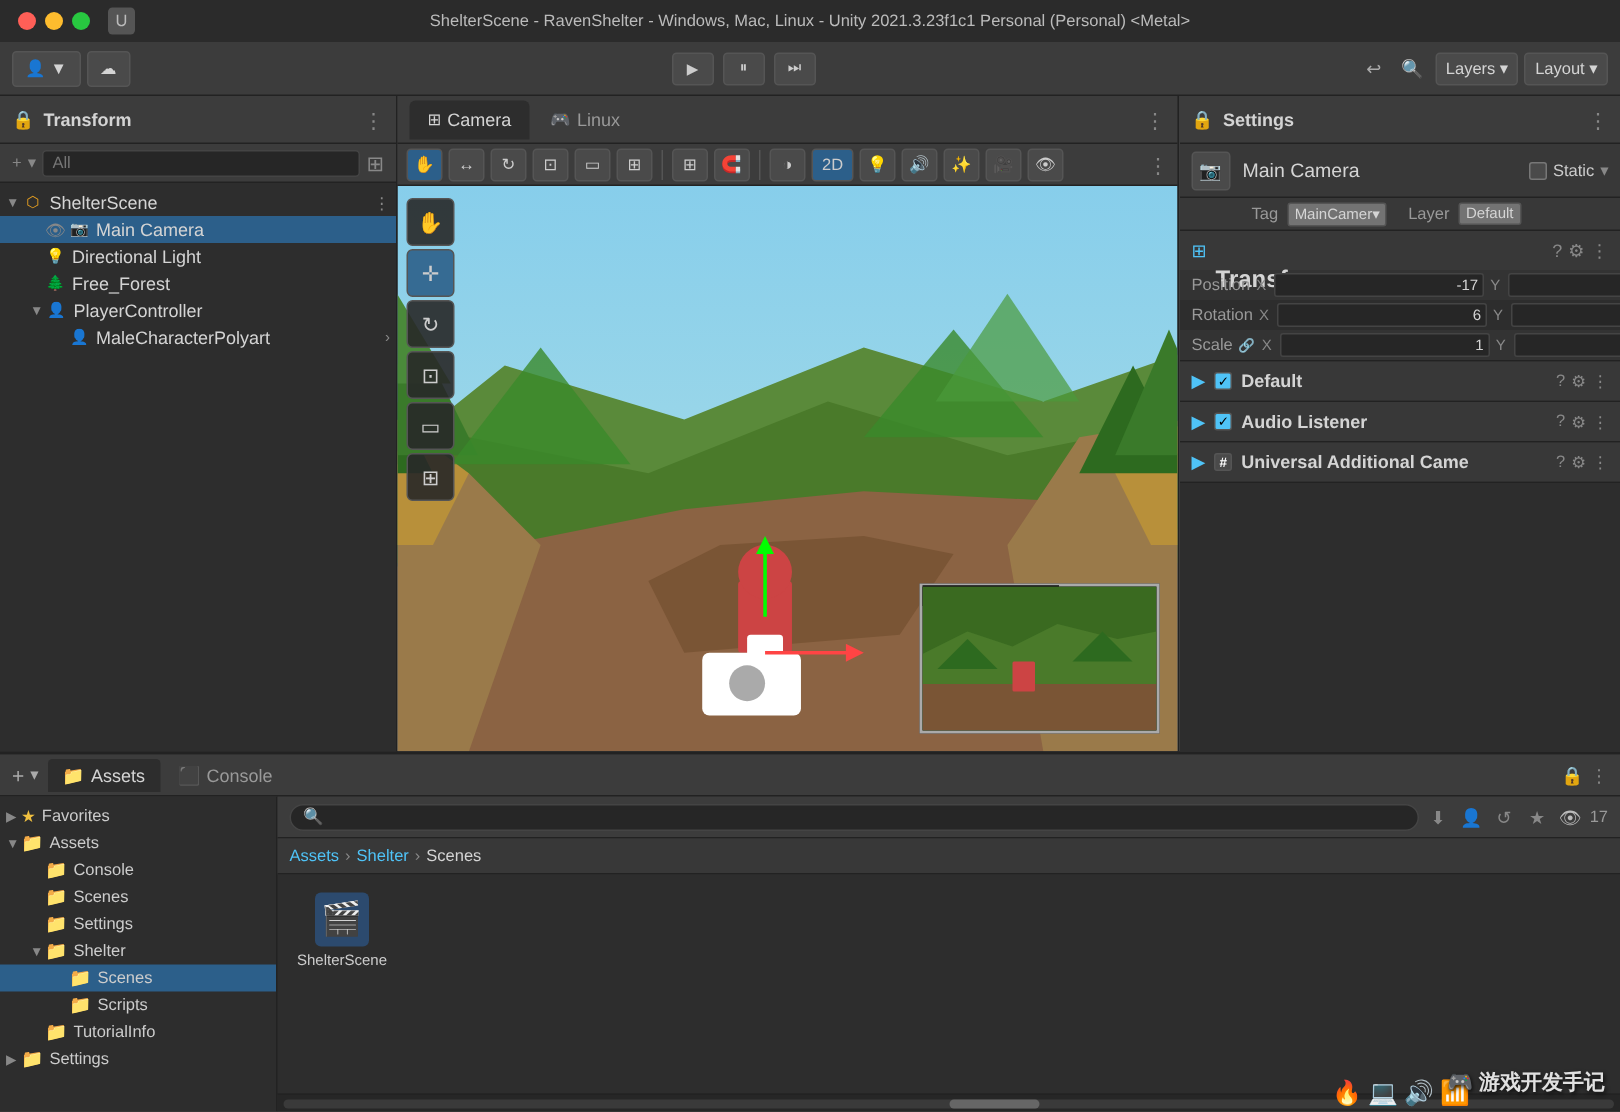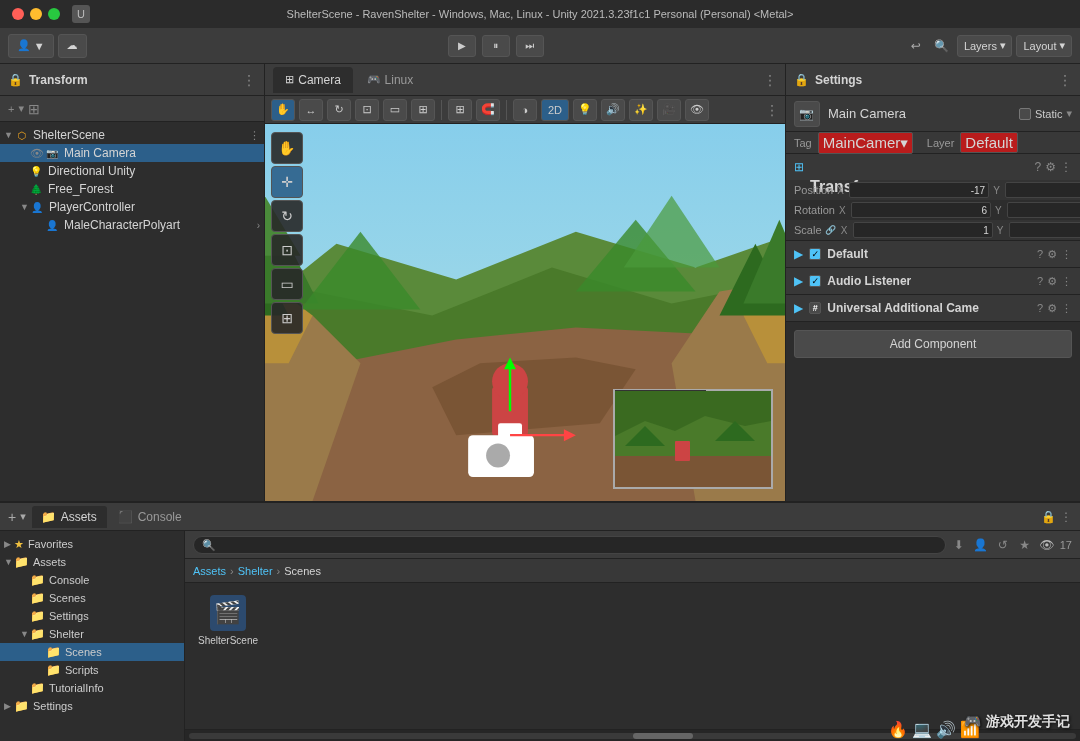--- a/index.html
+++ b/index.html
@@ -381,28 +381,28 @@
       height: 22px;
       background: #383838;
       border-bottom: 1px solid #222;
       display: flex;
       align-items: center;
       padding: 0 8px;
       gap: 6px;
       flex-shrink: 0;
       font-size: 11px;
     }
-    .tag-label { color: #999; }
+    .tag-label { color: #999; margin-left: 40px; }
     .mini-dropdown {
-      background: #b91c1c;
+      background: #737373;
       border: 1px solid #555;
       border-radius: 2px;
       padding: 1px 4px;
       color: #d4d4d4;
-      font-size: 15px;
+      font-size: 10px;
       cursor: pointer;
     }
 
     
     .transform-section {
       border-bottom: 1px solid #222;
       flex-shrink: 0;
     }
     .transform-header {
       height: 26px;
@@ -716,20 +716,21 @@
     <div class="panel-header">
       <span style="color:#888;font-size:12px;">🔒</span>
       <span class="panel-title">Transform</span>
       <div class="panel-icons">
         <span style="cursor:pointer;">⋮</span>
       </div>
     </div>
     <div class="search-bar">
       <span style="color:#888;font-size:11px;">+</span>
       <span style="color:#888;font-size:11px;">▾</span>
+      <input type="text" placeholder="All" style="flex: 1 1 0%; background: rgb(38, 38, 38); border: 1px solid rgb(68, 68, 68); border-radius: 3px; color: rgb(212, 212, 212); font-size: 11px; padding: 2px 6px; height: 18px;">
       <span style="color:#888;font-size:14px;cursor:pointer;">⊞</span>
     </div>
     <div class="hierarchy-content">
 
       <div class="hierarchy-item root">
         <span class="arrow-down">▼</span>
         <span class="item-icon scene-icon">⬡</span>
         <span>ShelterScene</span>
         <span class="more-btn">⋮</span>
       </div>
@@ -737,21 +738,21 @@
       <div class="hierarchy-item selected indent-1">
         <span style="width:10px;display:inline-block;"></span>
         <span class="eye-icon">👁</span>
         <span class="item-icon camera-icon">📷</span>
         <span>Main Camera</span>
       </div>
 
       <div class="hierarchy-item indent-1">
         <span style="width:10px;display:inline-block;"></span>
         <span class="item-icon" style="color:#fff9c4;">💡</span>
-        <span>Directional Unity</span>
+        <span>Directional Light</span>
       </div>
 
       <div class="hierarchy-item indent-1">
         <span style="width:10px;display:inline-block;"></span>
         <span class="item-icon" style="color:#81c784;">🌲</span>
         <span>Free_Forest</span>
       </div>
 
       <div class="hierarchy-item indent-1">
         <span class="arrow-down" style="font-size:9px;color:#888;">▼</span>
@@ -1001,23 +1002,20 @@
         <div style="width:12px;height:12px;border:1px solid #555;border-radius:2px;background:#4a4a4a;display:flex;align-items:center;justify-content:center;color:#fff;font-size:9px;font-weight:bold;">#</div>
         <span class="comp-title">Universal Additional Came</span>
         <div class="comp-tools">
           <span style="cursor:pointer;">?</span>
           <span style="cursor:pointer;">⚙</span>
           <span style="cursor:pointer;">⋮</span>
         </div>
       </div>
     </div>
 
-    <div class="add-component-btn">
-      <span>Add Component</span>
-    </div>
   </div>
 </div>
 
 <div class="bottom-panel">
   <div class="bottom-tabs">
     <div style="display:flex;align-items:center;gap:4px;margin-right:4px;">
       <span style="cursor:pointer;color:#aaa;font-size:14px;">+</span>
       <span style="cursor:pointer;color:#aaa;font-size:11px;">▾</span>
     </div>
     <div class="bottom-tab active">

